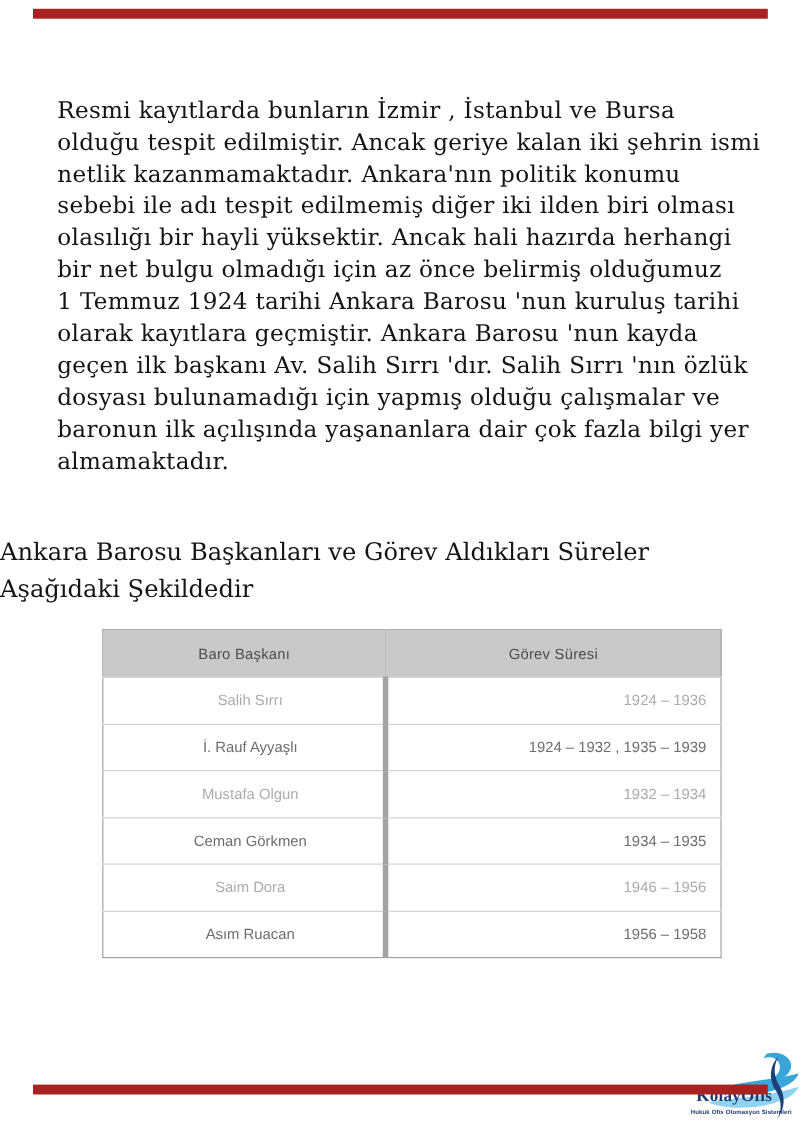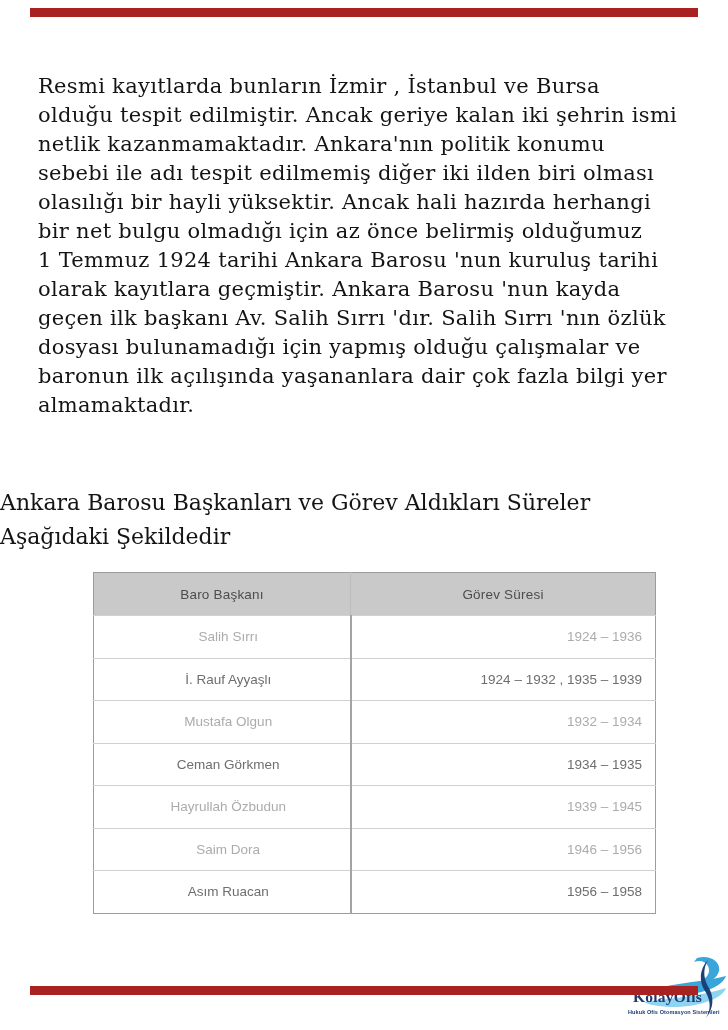--- a/index.html
+++ b/index.html
@@ -8,21 +8,21 @@
     font-family:"Liberation Sans", sans-serif; overflow:hidden;
   }
 
   
   .rule { position:absolute; left:30px; width:668px; height:9px; background:#a82222; }
   .rule-top { top:8px; }
   .rule-bottom { top:986px; }
 
   
   .body-text {
-    position:absolute; left:38px; top:72px; width:660px; margin:0;
+    position:absolute; left:38px; top:72px; width:660px; margin:14px;
     font-family:"DejaVu Serif", serif; font-size:21px; line-height:29px;
     letter-spacing:0.3px; color:#141414; white-space:pre-line;
   }
 
   
   .heading {
     position:absolute; left:0; top:486px; width:728px; margin:0;
     font-family:"DejaVu Serif", serif; font-weight:400;
     font-size:22px; line-height:34px; color:#141414; white-space:pre-line;
   }
@@ -37,21 +37,21 @@
   .presidents-table th {
     height:40px; background:#c9c9c9; color:#4d4d4d; font-weight:400;
     text-align:center; letter-spacing:0.2px;
   }
   .presidents-table th.col-period { border-left:1px solid #bdbdbd; }
   .presidents-table td {
     height:39.5px; border-top:1px solid #d0d0d0; background:#ffffff;
     overflow:hidden; white-space:nowrap;
   }
   .presidents-table td.cell-name   { padding-left:14px; text-align:center; }
-  .presidents-table td.cell-period { padding-right:13px; text-align:right; border-left:2px solid #a3a3a3; }
+  .presidents-table td.cell-period { padding-right:13px; text-align:right; border-left:5px solid #a3a3a3; }
   tr.row-light td { color:#acacac; }
   tr.row-dark  td { color:#6e6e6e; }
 
   
   .logo { position:absolute; left:622px; top:956px; width:106px; height:66px; }
   .logo-swoosh { position:absolute; right:0; top:0; }
   .logo-name {
     position:absolute; left:8px; top:32px; width:72px; text-align:right;
     font-family:"Liberation Serif", serif; font-size:15.5px; font-weight:700;
     color:#1e3a70; letter-spacing:0.2px;
@@ -111,24 +111,20 @@
         <tr class="row-light">
           <td class="cell-name">Mustafa Olgun</td>
           <td class="cell-period">1932 – 1934</td>
         </tr>
 
         <tr class="row-dark">
           <td class="cell-name">Ceman Görkmen</td>
           <td class="cell-period">1934 – 1935</td>
         </tr>
 
-        <tr class="row-light">
-          <td class="cell-name">Hayrullah Özbudun</td>
-          <td class="cell-period">1939 – 1945</td>
-        </tr>
 
 
         <tr class="row-light">
           <td class="cell-name">Saim Dora</td>
           <td class="cell-period">1946 – 1956</td>
         </tr>
 
         <tr class="row-dark">
           <td class="cell-name">Asım Ruacan</td>
           <td class="cell-period">1956 – 1958</td>

